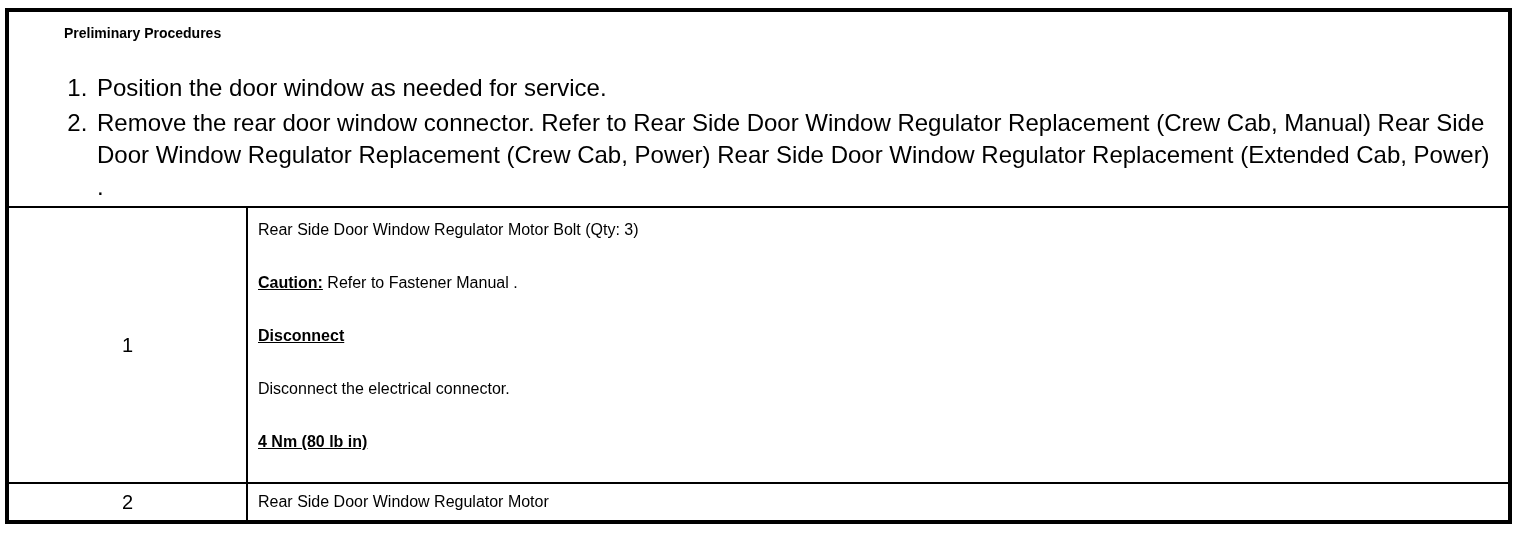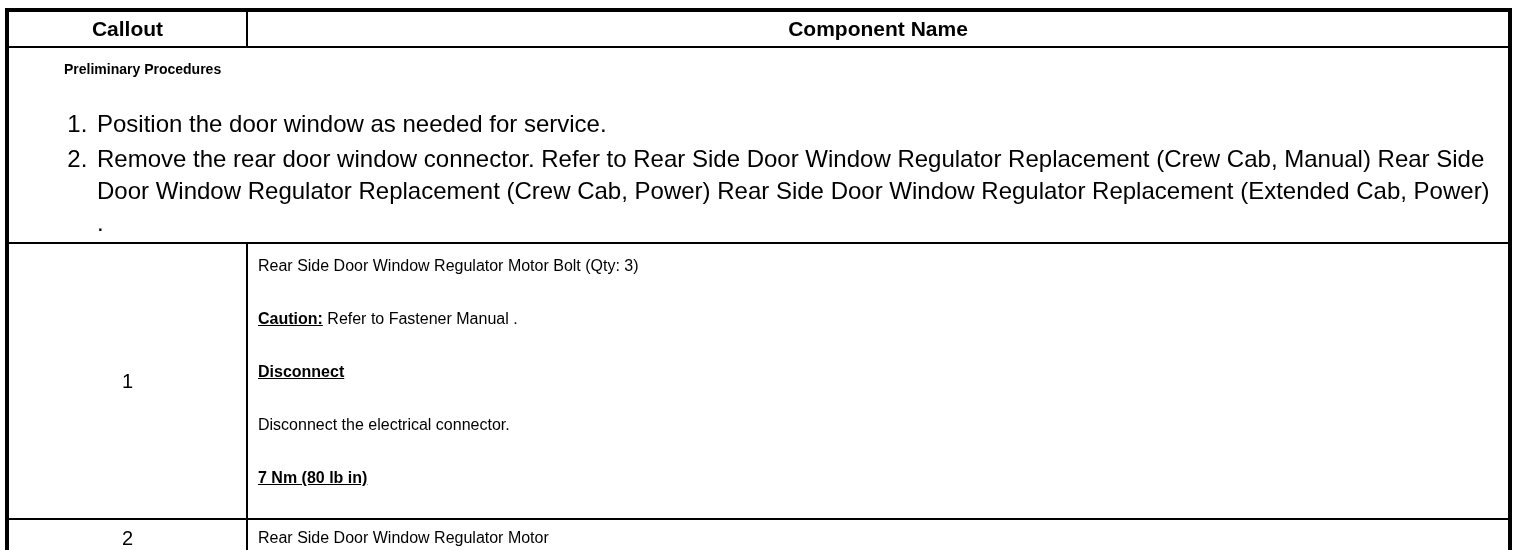--- a/index.html
+++ b/index.html
@@ -93,43 +93,39 @@
 </head>
 <body>
 
 <div class="sheet">
   <table class="doc-table">
     <colgroup>
       <col class="callout-col">
       <col>
     </colgroup>
     <tbody>
-      <tr>
-        <th class="header-cell">Callout</th>
-        <th class="header-cell">Component Name</th>
-      </tr>
 
       <tr>
         <td class="prelim-cell" colspan="2">
           <div class="prelim-title">Preliminary Procedures</div>
           <ol class="prelim-steps">
             <li>Position the door window as needed for service.</li>
             <li>Remove the rear door window connector. Refer to Rear Side Door Window Regulator Replacement (Crew Cab, Manual) Rear Side Door Window Regulator Replacement (Crew Cab, Power) Rear Side Door Window Regulator Replacement (Extended Cab, Power) .</li>
           </ol>
         </td>
       </tr>
 
       <tr class="row-1">
         <td class="callout-cell">1</td>
         <td class="component-cell">
           <p><span>Rear Side Door Window Regulator Motor Bolt (Qty: 3)</span></p>
           <p><span class="bold">Caution:</span><span> Refer to Fastener Manual .</span></p>
           <p><span class="bold">Disconnect</span></p>
           <p><span>Disconnect the electrical connector.</span></p>
-          <p><span class="bold">7 Nm (80 lb in)</span></p>
+          <p><span class="bold">4 Nm (80 lb in)</span></p>
         </td>
       </tr>
 
       <tr class="row-2">
         <td class="callout-cell">2</td>
         <td class="component-cell">
           <p><span>Rear Side Door Window Regulator Motor</span></p>
         </td>
       </tr>
     </tbody>

